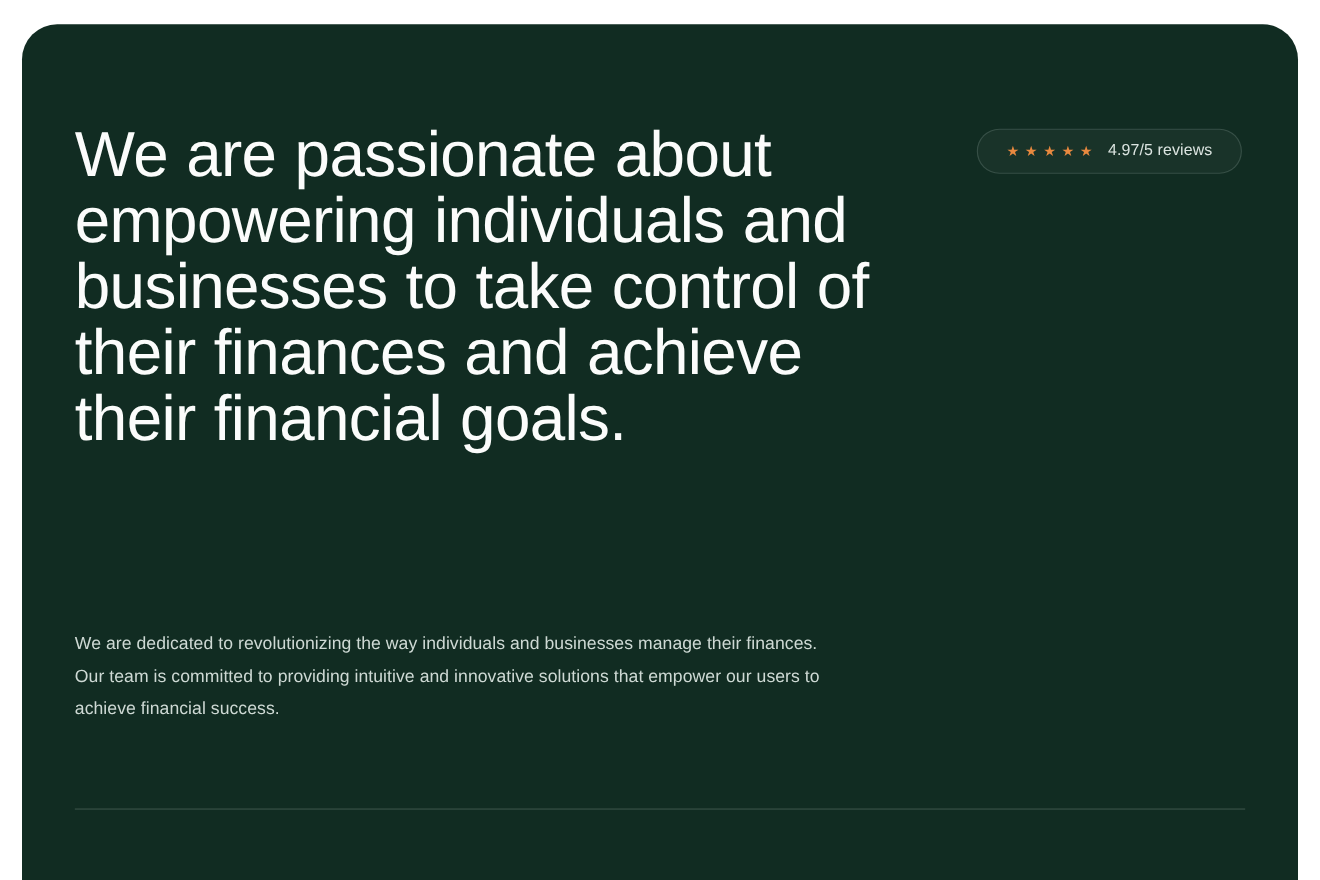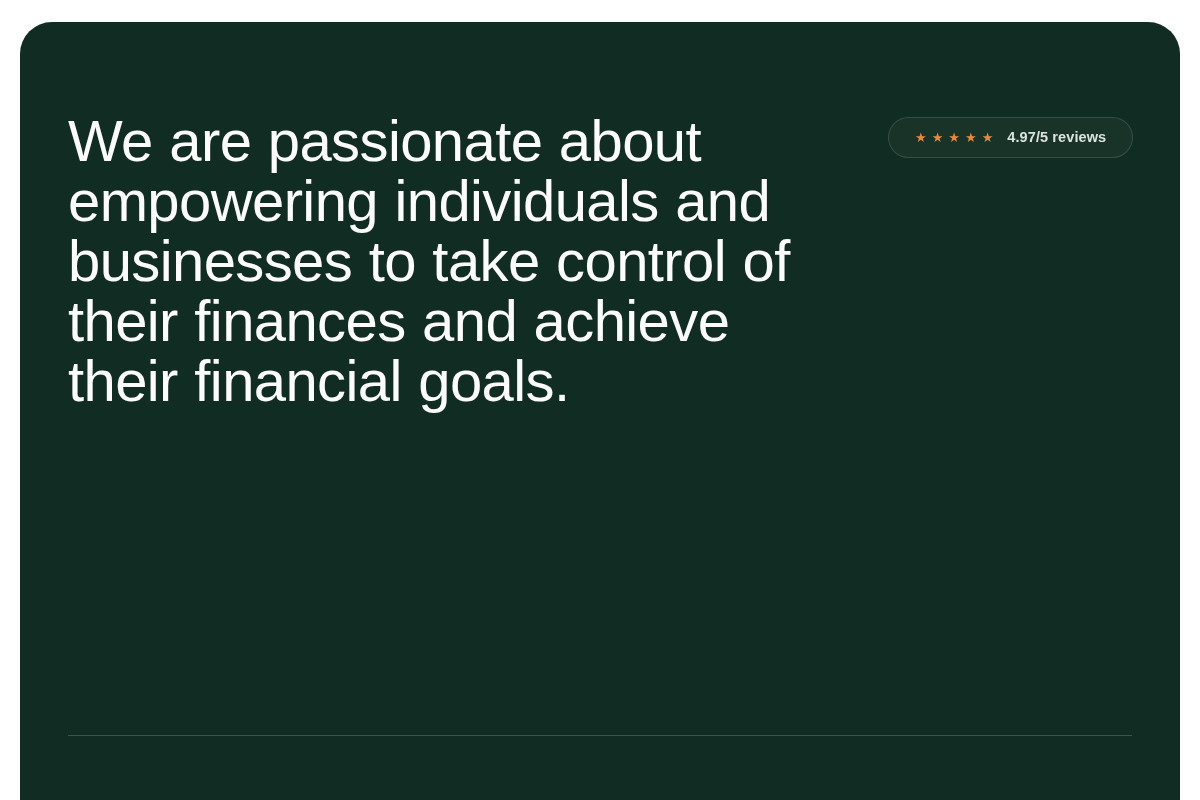--- a/index.html
+++ b/index.html
@@ -73,21 +73,20 @@
     font-size: 13px;
     line-height: 1;
     display: inline-block;
   }
 
   .rating-text {
     color: #dbe4e0;
     font-size: 14.5px;
     line-height: 1;
     letter-spacing: 0.1px;
-    font-weight: bold;
   }
 
   
   .hero-heading {
     position: absolute;
     left: 48px;
     top: 89px;
     width: 730px;
     color: #fbfcfb;
     font-size: 58px;
@@ -135,19 +134,20 @@
           <span class="star">★</span>
           <span class="star">★</span>
           <span class="star">★</span>
           <span class="star">★</span>
         </span>
         <span class="rating-text">4.97/5 reviews</span>
       </div>
 
       <h1 class="hero-heading">We are passionate about empowering individuals and businesses to take control of their finances and achieve their financial goals.</h1>
 
+      <p class="hero-paragraph">We are dedicated to revolutionizing the way individuals and businesses manage their finances. Our team is committed to providing intuitive and innovative solutions that empower our users to achieve financial success.</p>
 
       <hr class="hero-divider">
 
     </div>
   </section>
 
 </div>
 
 </body></html>

